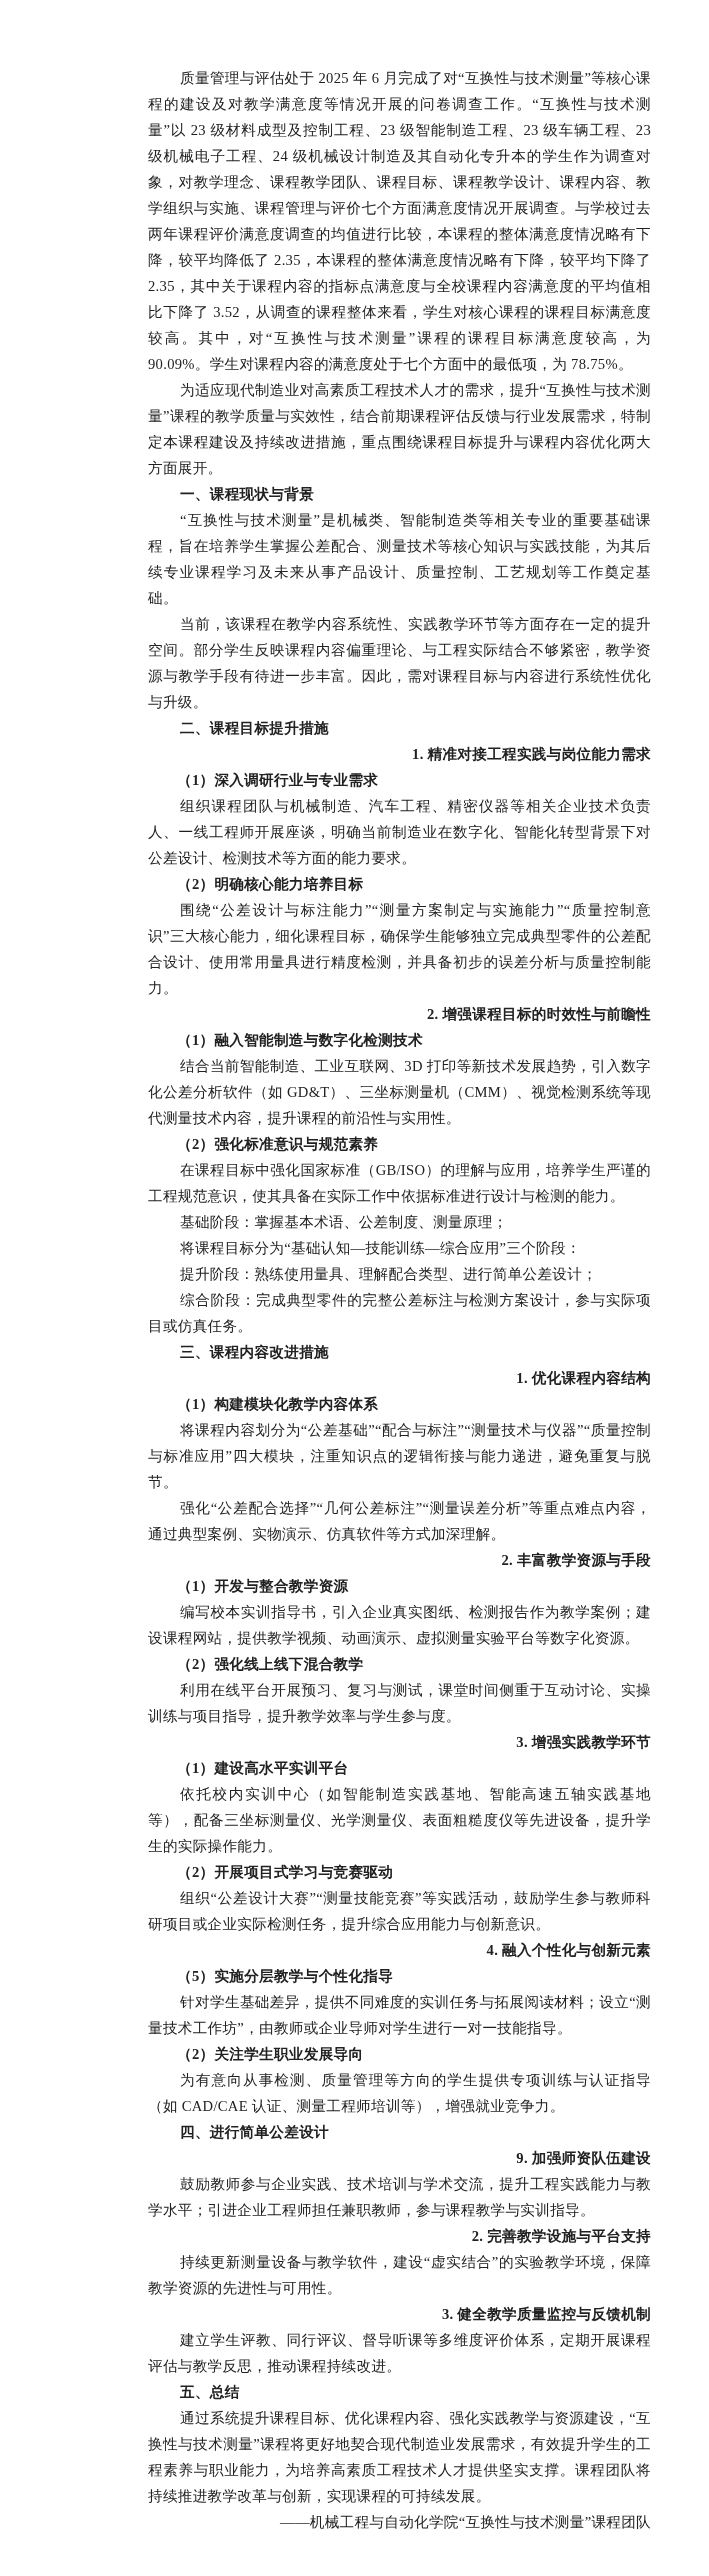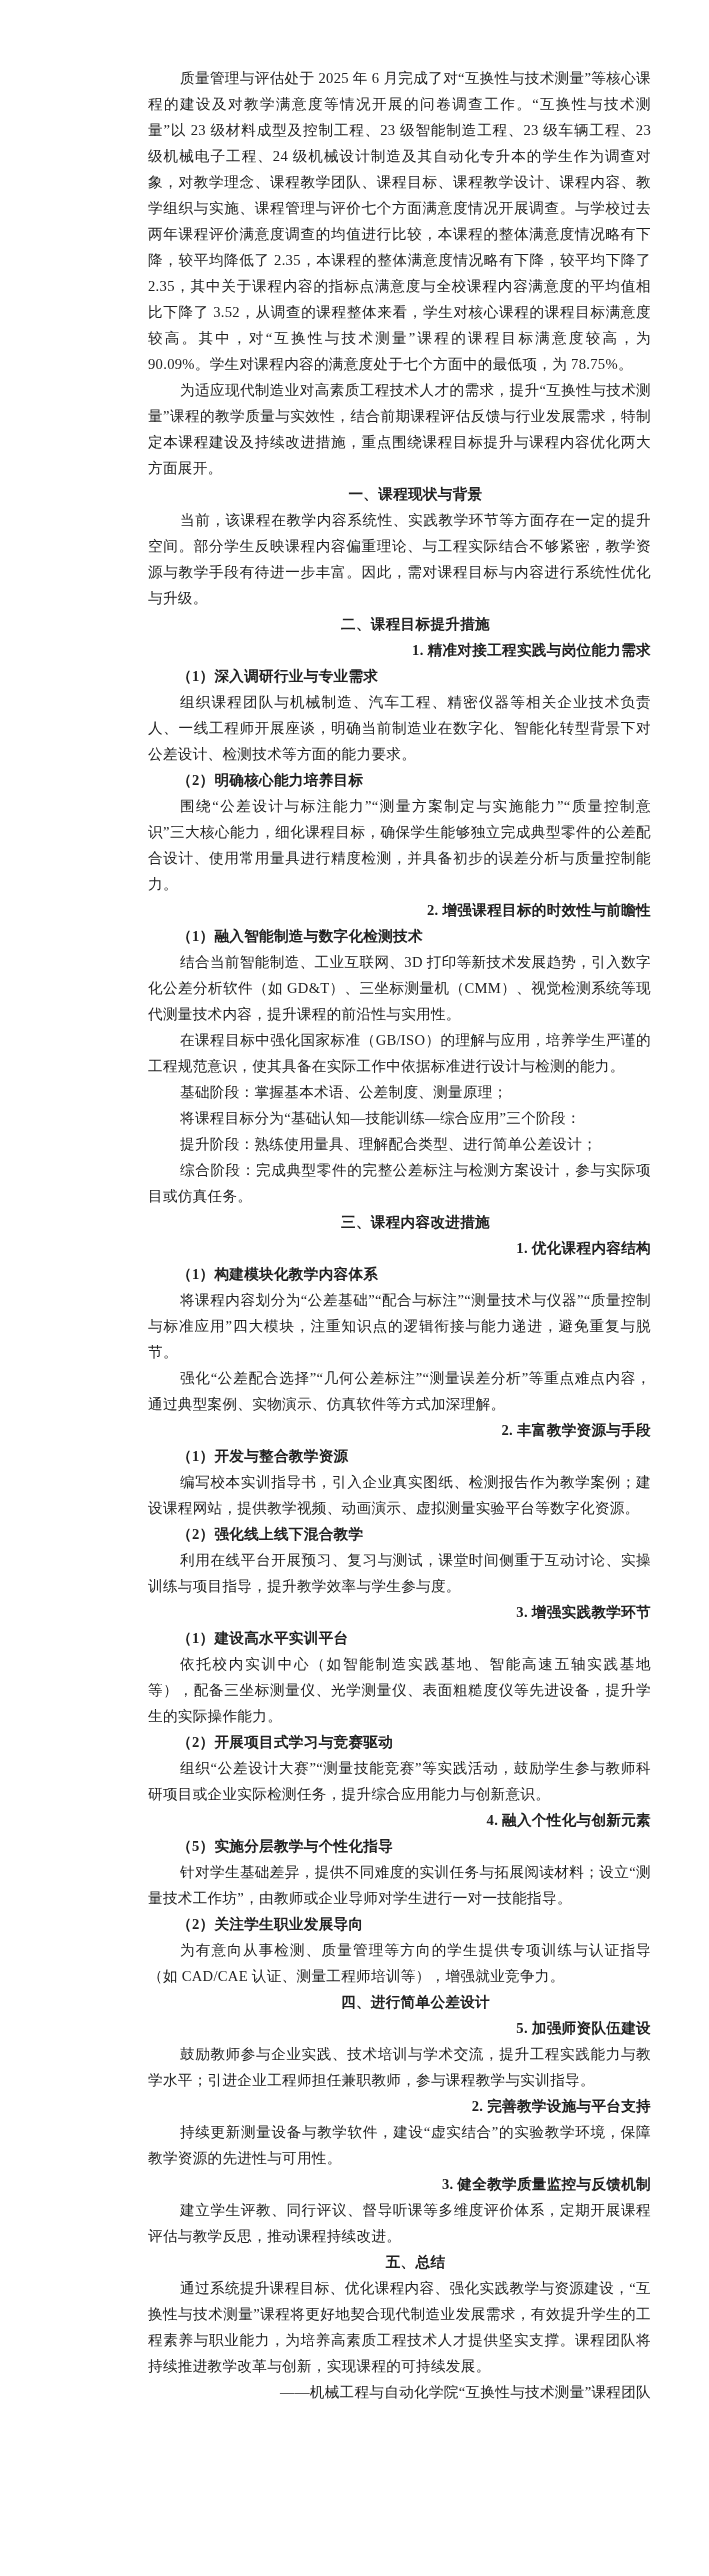--- a/index.html
+++ b/index.html
@@ -31,21 +31,21 @@
   .doc p {
     margin: 0;
     padding: 0;
   }
   .blk-paragraph {
     text-indent: 32px;
   }
   .blk-heading1 {
     text-indent: 32px;
     font-weight: 700;
-    text-align: center;
+    text-align: left;
     font-family: Liberation Sans, sans-serif;
   }
   .blk-heading2 {
     text-indent: 32px;
     font-weight: 700;
     text-align: right;
     font-family: "Liberation Serif", "DejaVu Serif", serif;
   }
   .blk-heading3 {
     text-indent: 29px;
@@ -59,30 +59,32 @@
   }
 </style>
 </head>
 <body>
 
 <div class="page" style="background: rgb(255, 255, 255);">
   <div class="doc" id="doc-root" style="color: rgb(33, 33, 33);">
       <p class="blk-paragraph">质量管理与评估处于 2025 年 6 月完成了对“互换性与技术测量”等核心课程的建设及对教学满意度等情况开展的问卷调查工作。“互换性与技术测量”以 23 级材料成型及控制工程、23 级智能制造工程、23 级车辆工程、23 级机械电子工程、24 级机械设计制造及其自动化专升本的学生作为调查对象，对教学理念、课程教学团队、课程目标、课程教学设计、课程内容、教学组织与实施、课程管理与评价七个方面满意度情况开展调查。与学校过去两年课程评价满意度调查的均值进行比较，本课程的整体满意度情况略有下降，较平均降低了 2.35，本课程的整体满意度情况略有下降，较平均下降了 2.35，其中关于课程内容的指标点满意度与全校课程内容满意度的平均值相比下降了 3.52，从调查的课程整体来看，学生对核心课程的课程目标满意度较高。其中，对“互换性与技术测量”课程的课程目标满意度较高，为 90.09%。学生对课程内容的满意度处于七个方面中的最低项，为 78.75%。</p>
       <p class="blk-paragraph">为适应现代制造业对高素质工程技术人才的需求，提升“互换性与技术测量”课程的教学质量与实效性，结合前期课程评估反馈与行业发展需求，特制定本课程建设及持续改进措施，重点围绕课程目标提升与课程内容优化两大方面展开。</p>
       <p class="blk-heading1">一、课程现状与背景</p>
+      <p class="blk-paragraph">“互换性与技术测量”是机械类、智能制造类等相关专业的重要基础课程，旨在培养学生掌握公差配合、测量技术等核心知识与实践技能，为其后续专业课程学习及未来从事产品设计、质量控制、工艺规划等工作奠定基础。</p>
       <p class="blk-paragraph">当前，该课程在教学内容系统性、实践教学环节等方面存在一定的提升空间。部分学生反映课程内容偏重理论、与工程实际结合不够紧密，教学资源与教学手段有待进一步丰富。因此，需对课程目标与内容进行系统性优化与升级。</p>
       <p class="blk-heading1">二、课程目标提升措施</p>
       <p class="blk-heading2">1. 精准对接工程实践与岗位能力需求</p>
       <p class="blk-heading3">（1）深入调研行业与专业需求</p>
       <p class="blk-paragraph">组织课程团队与机械制造、汽车工程、精密仪器等相关企业技术负责人、一线工程师开展座谈，明确当前制造业在数字化、智能化转型背景下对公差设计、检测技术等方面的能力要求。</p>
       <p class="blk-heading3">（2）明确核心能力培养目标</p>
       <p class="blk-paragraph">围绕“公差设计与标注能力”“测量方案制定与实施能力”“质量控制意识”三大核心能力，细化课程目标，确保学生能够独立完成典型零件的公差配合设计、使用常用量具进行精度检测，并具备初步的误差分析与质量控制能力。</p>
       <p class="blk-heading2">2. 增强课程目标的时效性与前瞻性</p>
       <p class="blk-heading3">（1）融入智能制造与数字化检测技术</p>
       <p class="blk-paragraph">结合当前智能制造、工业互联网、3D 打印等新技术发展趋势，引入数字化公差分析软件（如 GD&amp;T）、三坐标测量机（CMM）、视觉检测系统等现代测量技术内容，提升课程的前沿性与实用性。</p>
+      <p class="blk-heading3">（2）强化标准意识与规范素养</p>
       <p class="blk-paragraph">在课程目标中强化国家标准（GB/ISO）的理解与应用，培养学生严谨的工程规范意识，使其具备在实际工作中依据标准进行设计与检测的能力。</p>
       <p class="blk-paragraph">基础阶段：掌握基本术语、公差制度、测量原理；</p>
       <p class="blk-paragraph">将课程目标分为“基础认知—技能训练—综合应用”三个阶段：</p>
       <p class="blk-paragraph">提升阶段：熟练使用量具、理解配合类型、进行简单公差设计；</p>
       <p class="blk-paragraph">综合阶段：完成典型零件的完整公差标注与检测方案设计，参与实际项目或仿真任务。</p>
       <p class="blk-heading1">三、课程内容改进措施</p>
       <p class="blk-heading2">1. 优化课程内容结构</p>
       <p class="blk-heading3">（1）构建模块化教学内容体系</p>
       <p class="blk-paragraph">将课程内容划分为“公差基础”“配合与标注”“测量技术与仪器”“质量控制与标准应用”四大模块，注重知识点的逻辑衔接与能力递进，避免重复与脱节。</p>
       <p class="blk-paragraph">强化“公差配合选择”“几何公差标注”“测量误差分析”等重点难点内容，通过典型案例、实物演示、仿真软件等方式加深理解。</p>
@@ -95,21 +97,21 @@
       <p class="blk-heading3">（1）建设高水平实训平台</p>
       <p class="blk-paragraph">依托校内实训中心（如智能制造实践基地、智能高速五轴实践基地等），配备三坐标测量仪、光学测量仪、表面粗糙度仪等先进设备，提升学生的实际操作能力。</p>
       <p class="blk-heading3">（2）开展项目式学习与竞赛驱动</p>
       <p class="blk-paragraph">组织“公差设计大赛”“测量技能竞赛”等实践活动，鼓励学生参与教师科研项目或企业实际检测任务，提升综合应用能力与创新意识。</p>
       <p class="blk-heading2">4. 融入个性化与创新元素</p>
       <p class="blk-heading3">（5）实施分层教学与个性化指导</p>
       <p class="blk-paragraph">针对学生基础差异，提供不同难度的实训任务与拓展阅读材料；设立“测量技术工作坊”，由教师或企业导师对学生进行一对一技能指导。</p>
       <p class="blk-heading3">（2）关注学生职业发展导向</p>
       <p class="blk-paragraph">为有意向从事检测、质量管理等方向的学生提供专项训练与认证指导（如 CAD/CAE 认证、测量工程师培训等），增强就业竞争力。</p>
       <p class="blk-heading1">四、进行简单公差设计</p>
-      <p class="blk-heading2">5. 加强师资队伍建设</p>
+      <p class="blk-heading2">9. 加强师资队伍建设</p>
       <p class="blk-paragraph">鼓励教师参与企业实践、技术培训与学术交流，提升工程实践能力与教学水平；引进企业工程师担任兼职教师，参与课程教学与实训指导。</p>
       <p class="blk-heading2">2. 完善教学设施与平台支持</p>
       <p class="blk-paragraph">持续更新测量设备与教学软件，建设“虚实结合”的实验教学环境，保障教学资源的先进性与可用性。</p>
       <p class="blk-heading2">3. 健全教学质量监控与反馈机制</p>
       <p class="blk-paragraph">建立学生评教、同行评议、督导听课等多维度评价体系，定期开展课程评估与教学反思，推动课程持续改进。</p>
       <p class="blk-heading1">五、总结</p>
       <p class="blk-paragraph">通过系统提升课程目标、优化课程内容、强化实践教学与资源建设，“互换性与技术测量”课程将更好地契合现代制造业发展需求，有效提升学生的工程素养与职业能力，为培养高素质工程技术人才提供坚实支撑。课程团队将持续推进教学改革与创新，实现课程的可持续发展。</p>
       <p class="blk-signature">——机械工程与自动化学院“互换性与技术测量”课程团队</p>
     </div>
 </div>

